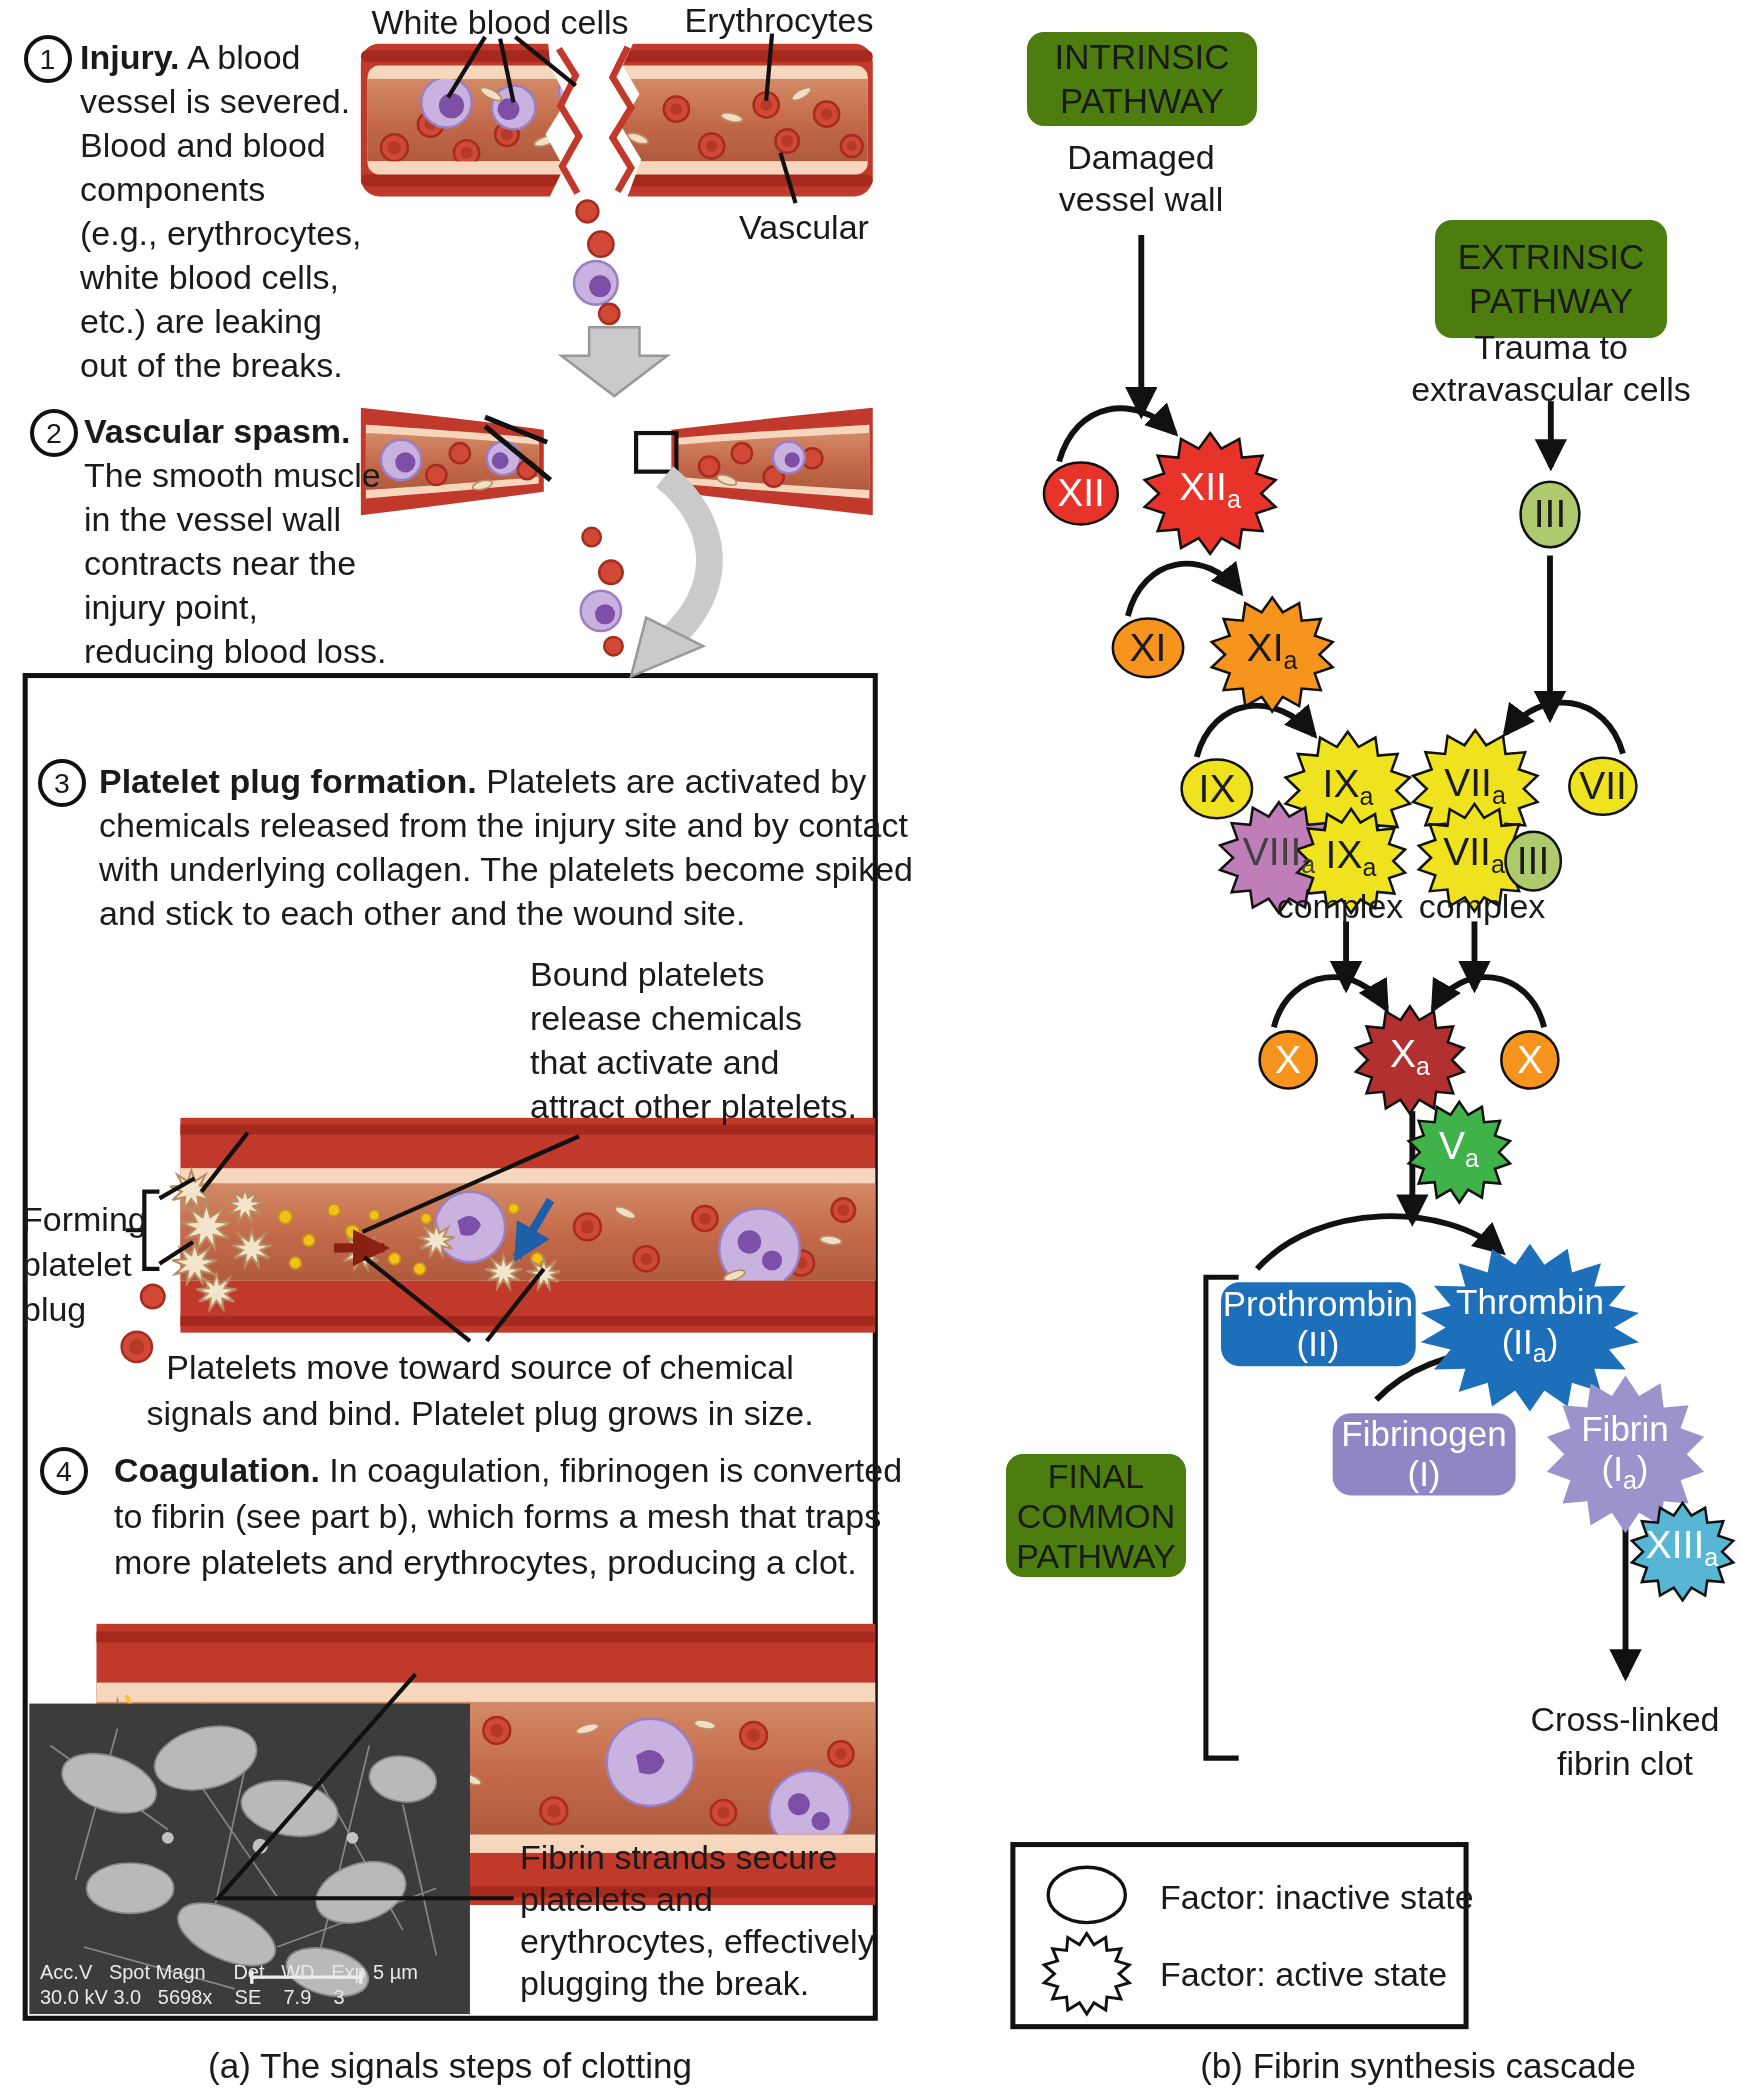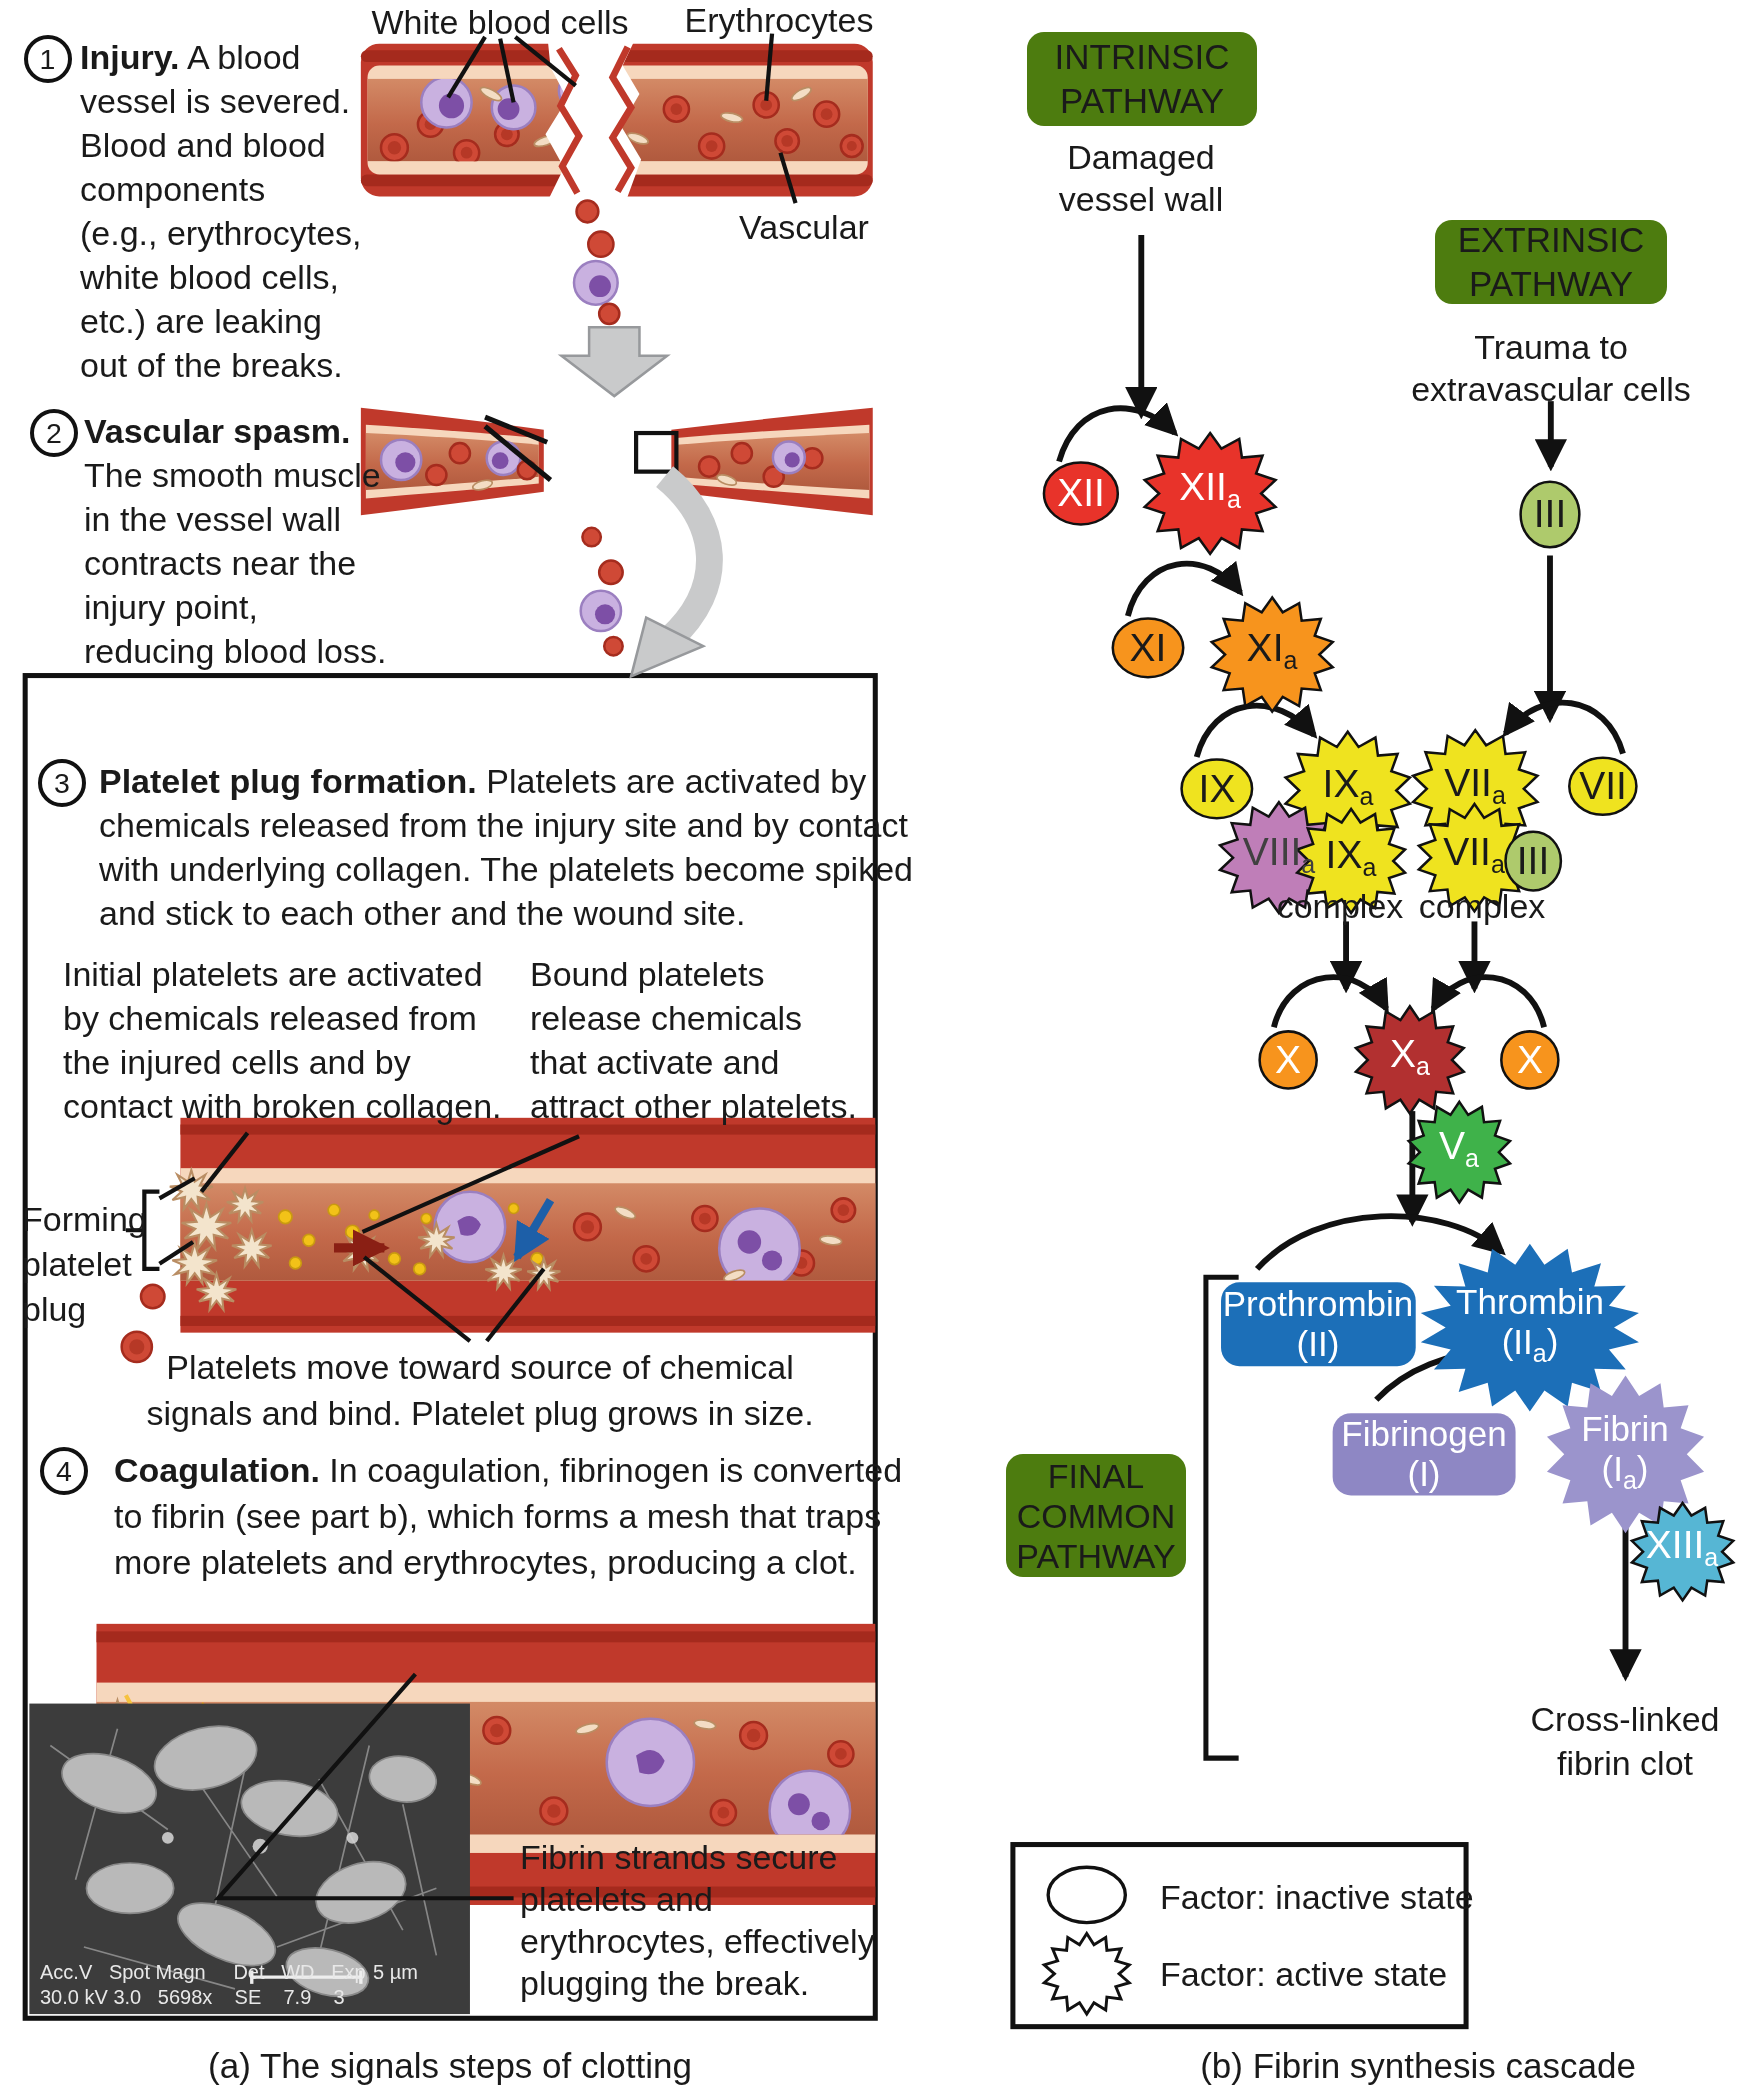--- a/index.html
+++ b/index.html
@@ -399,35 +399,34 @@
 
 <div class="txt" style="left:80px;top:35px;"><b>Injury.</b> <span>A blood<br>vessel is severed.<br>Blood and blood<br>components<br>(e.g., erythrocytes,<br>white blood cells,<br>etc.) are leaking<br>out of the breaks.</span></div>
 <div class="txt" style="left:84px;top:409px;"><b>Vascular spasm.</b> <span><br>The smooth muscle<br>in the vessel wall<br>contracts near the<br>injury point,<br>reducing blood loss.</span></div>
 <div class="txt" style="left:99px;top:759px;line-height:44px;"><b>Platelet plug formation.</b> <span>Platelets are activated by<br>chemicals released from the injury site and by contact<br>with underlying collagen. The platelets become spiked<br>and stick to each other and the wound site.</span></div>
 <div class="txt" style="left:114px;top:1447px;line-height:46px;"><b>Coagulation.</b> <span>In coagulation, fibrinogen is converted<br>to fibrin (see part b), which forms a mesh that traps<br>more platelets and erythrocytes, producing a clot.</span></div>
 
 <div class="txt center" style="left:500px;top:0px;">White blood cells</div>
 <div class="txt center" style="left:779px;top:-1.7px;">Erythrocytes</div>
 <div class="txt center" style="left:804px;top:205px;">Vascular</div>
 
-<div class="txt" style="left:63px;top:952px;">Initial platelets are activated<br>by chemicals released from<br>the injured cells and by<br>contact with broken collagen.</div>
 <div class="txt" style="left:530px;top:952px;">Bound platelets<br>release chemicals<br>that activate and<br>attract other platelets.</div>
 <div class="txt" style="left:22px;top:1197px;line-height:45px;">Forming<br>platelet<br>plug</div>
 <div class="txt center" style="left:480px;top:1344px;line-height:46px;">Platelets move toward source of chemical<br>signals and bind. Platelet plug grows in size.</div>
 <div class="txt" style="left:520px;top:1836px;line-height:42px;">Fibrin strands secure<br>platelets and<br>erythrocytes, effectively<br>plugging the break.</div>
 
 <div class="sem-text" style="left:40px;top:1960px;">Acc.V   Spot Magn     Det   WD   Exp</div>
 <div class="sem-text" style="left:40px;top:1985px;">30.0 kV 3.0   5698x    SE    7.9    3</div>
 <div class="sem-text" style="left:373px;top:1960px;">5 µm</div>
 
 <div class="caption" style="left:450px;top:2046px;">(a) The signals steps of clotting</div>
 <div class="caption" style="left:1418px;top:2046px;">(b) Fibrin synthesis cascade</div>
 
 <div class="pathway-box" style="left:1027px;top:32px;width:230px;height:94px;">INTRINSIC<br>PATHWAY</div>
-<div class="pathway-box" style="left:1435px;top:220px;width:232px;height:84px;">EXTRINSIC<br>PATHWAY</div>
+<div class="pathway-box" style="left:1435px;top:220px;width:232px;height:118px;">EXTRINSIC<br>PATHWAY</div>
 <div class="pathway-box" style="left:1006px;top:1454px;width:180px;height:123px;font-size:34px;line-height:40px;">FINAL<br>COMMON<br>PATHWAY</div>
 
 <div class="txt center" style="left:1141px;top:136px;line-height:42px;">Damaged<br>vessel wall</div>
 <div class="txt center" style="left:1551px;top:326px;line-height:42px;">Trauma to<br>extravascular cells</div>
 <div class="txt center" style="left:1340px;top:884px;">complex</div>
 <div class="txt center" style="left:1482px;top:884px;">complex</div>
 <div class="txt center" style="left:1625px;top:1697px;line-height:44px;">Cross-linked<br>fibrin clot</div>
 
 <div class="legend-label" style="left:1160px;top:1878px;">Factor: inactive state</div>
 <div class="legend-label" style="left:1160px;top:1955px;">Factor: active state</div>

